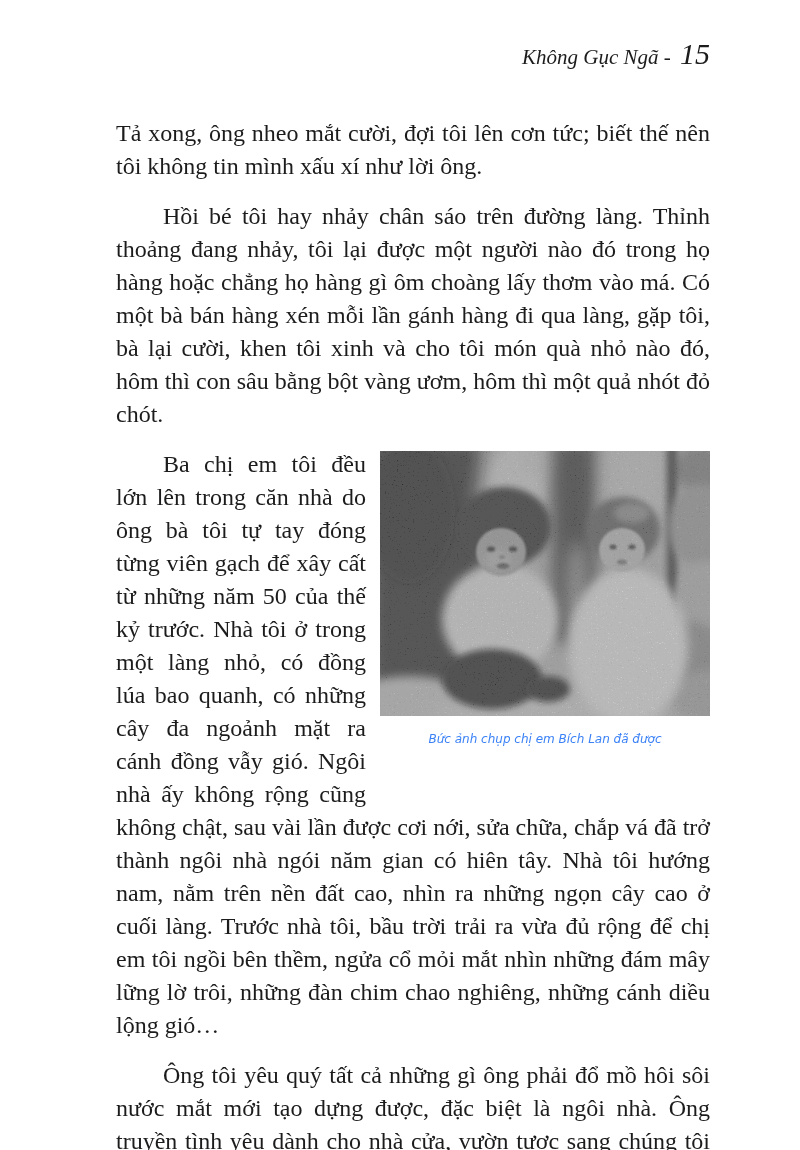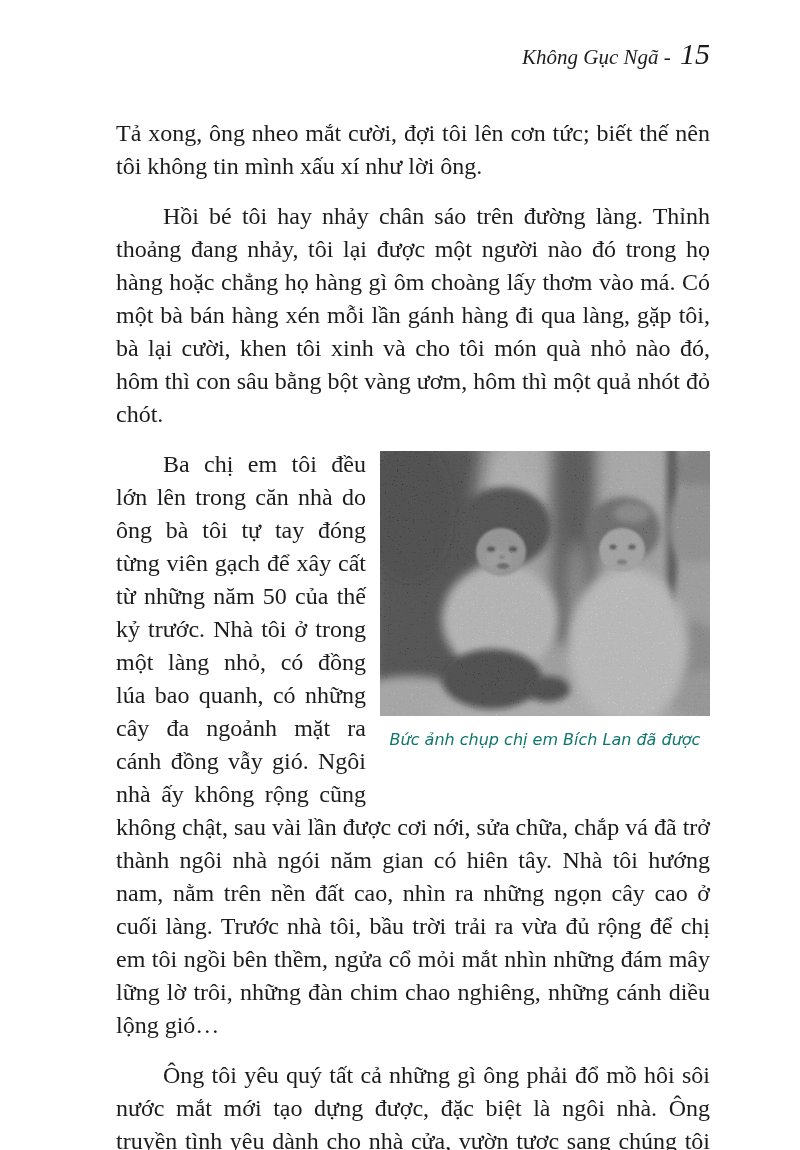--- a/index.html
+++ b/index.html
@@ -46,23 +46,23 @@
     width:330px;height:265px;
     overflow:hidden;
     background:#b6b6b6;
   }
   .photo svg{display:block;}
   figcaption.caption{
     margin-top:12px;
     text-align:center;
     font-family:"DejaVu Sans","Liberation Sans",sans-serif;
     font-style:italic;
-    font-size:16px;
+    font-size:12px;
     line-height:23px;
-    color:#0f766e;
+    color:#3b82f6;
     text-indent:0;
   }
 </style>
 </head>
 <body>
 
 <div class="page">
 
   <div class="running-header">
     <span>Không Gục Ngã</span><span> - </span><span class="pagenum">15</span>

